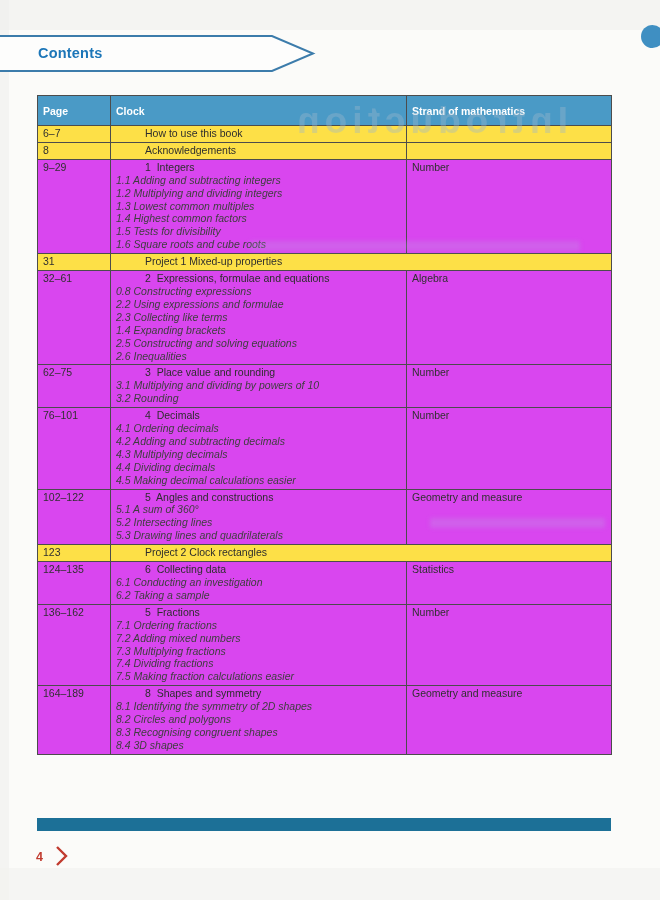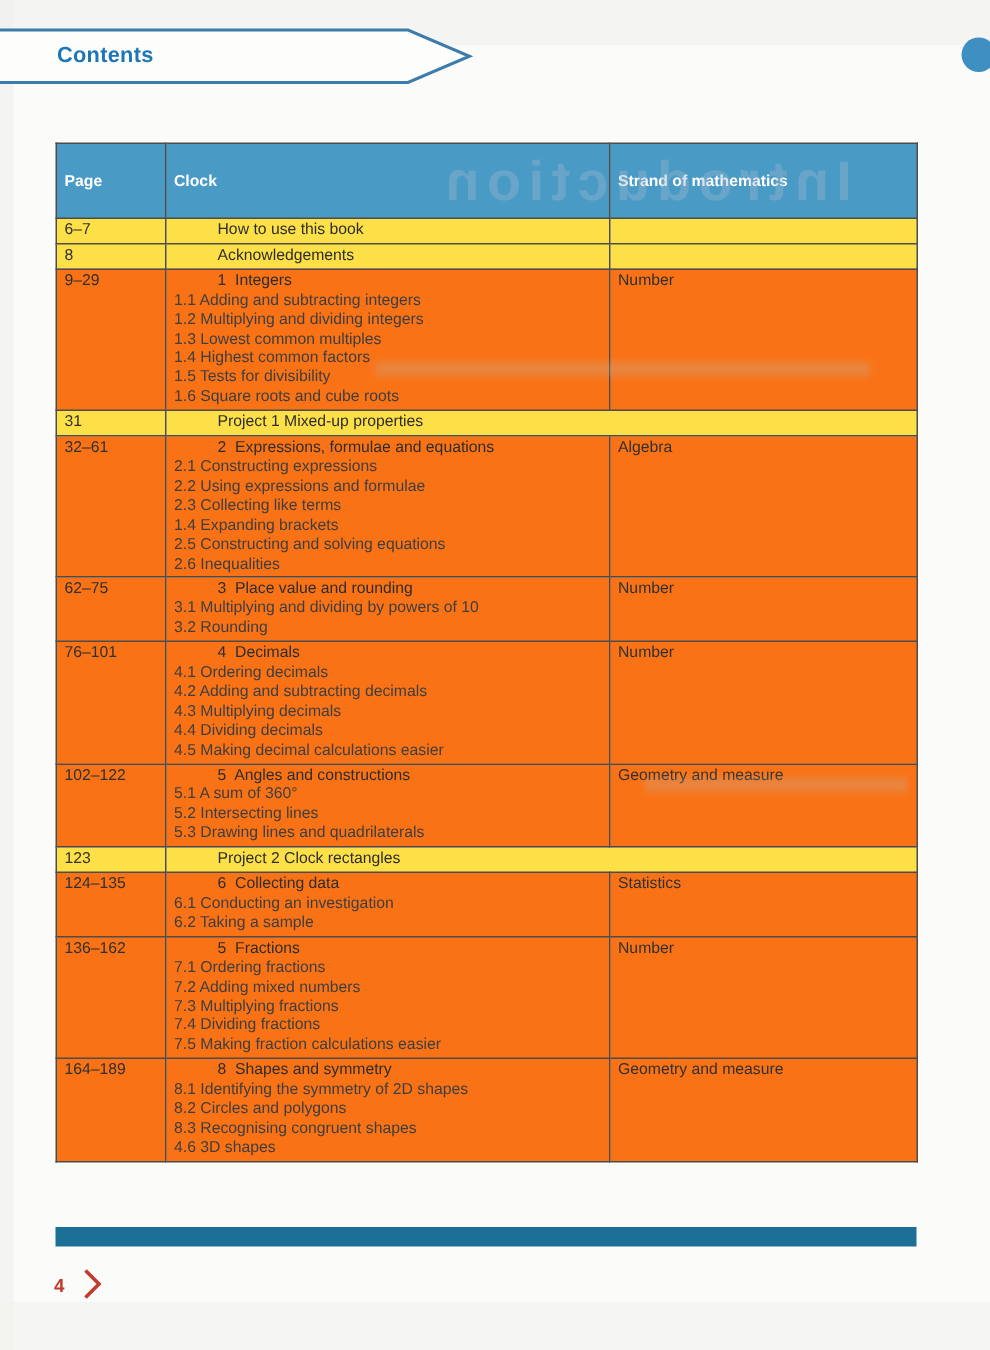--- a/index.html
+++ b/index.html
@@ -7,21 +7,21 @@
     position:relative; width:660px; height:900px; overflow:hidden;
     background:#fbfbf9;
     font-family:"Liberation Sans", sans-serif;
   }
   
   .scan-top{position:absolute;left:0;top:0;width:660px;height:30px;background:#efefec;opacity:.55;}
   .scan-left{position:absolute;left:0;top:0;width:9px;height:900px;background:#eeeeeb;opacity:.5;}
   .scan-bottom{position:absolute;left:0;top:868px;width:660px;height:32px;background:#f1f1ee;opacity:.6;}
 
   
-  .banner{position:absolute;left:0;top:17px;width:330px;height:42px;}
+  .banner{position:absolute;left:0;top:33px;width:330px;height:42px;}
   .banner svg{position:absolute;left:0;top:0;}
   .banner-title{
     position:absolute;left:38px;top:12px;
     font-size:14.5px;font-weight:bold;color:#1c76b8;letter-spacing:.2px;
   }
   .corner-dot{
     position:absolute;left:641px;top:25px;width:23px;height:23px;
     border-radius:50%;background:#3f8fc2;
   }
 
@@ -37,30 +37,30 @@
   .gb1{left:250px;top:241px;width:330px;height:10px;}
   .gb2{left:430px;top:518px;width:175px;height:10px;}
 
   
   table.toc{
     position:absolute;left:37px;top:95px;width:574px;
     border-collapse:collapse;table-layout:fixed;z-index:1;
   }
   table.toc th{
     background:#4a9ac6;color:#ffffff;font-size:10.5px;font-weight:bold;
-    text-align:left;padding:18px 5px;border:1px solid #4c4c4c;height:13px;
+    text-align:left;padding:8px 5px;border:1px solid #4c4c4c;height:13px;
   }
   table.toc td{
     border:1px solid #4c4c4c;vertical-align:top;
     padding:1px 5px 2px;font-size:10.5px;color:#303030;line-height:12.9px;
-    background:#f97316;
+    background:#d946ef;
   }
   tr.hl td{background:#fde047;}
   .unit-title{white-space:pre-wrap;color:#2d2d2d;padding-left:29px;}
-  .subsection{color:#3e3e3e;}
+  .subsection{font-style:italic;color:#3e3e3e;}
   .col-page-w{width:73px;} .col-unit-w{width:296px;} .col-strand-w{width:205px;}
 
   
   .bottom-bar{position:absolute;left:37px;top:818px;width:574px;height:13px;background:#1c7097;}
   .page-num{
     position:absolute;left:36px;top:850px;
     font-size:12.5px;font-weight:bold;color:#c13b2f;
   }
   .next-chevron{position:absolute;left:53px;top:845px;}
 </style>
@@ -130,21 +130,21 @@
         <tr class="hl">
           <td>31</td>
           <td colspan="2">
             <div class="unit-title">Project 1 Mixed-up properties</div>
           </td>
         </tr>
         <tr>
           <td>32–61</td>
           <td>
             <div class="unit-title">2  Expressions, formulae and equations</div>
-            <div class="subsection">2.1 Constructing expressions</div>
+            <div class="subsection">0.8 Constructing expressions</div>
             <div class="subsection">2.2 Using expressions and formulae</div>
             <div class="subsection">2.3 Collecting like terms</div>
             <div class="subsection">1.4 Expanding brackets</div>
             <div class="subsection">2.5 Constructing and solving equations</div>
             <div class="subsection">2.6 Inequalities</div>
           </td>
           <td>Algebra</td>
         </tr>
         <tr>
           <td>62–75</td>
@@ -204,21 +204,21 @@
           </td>
           <td>Number</td>
         </tr>
         <tr>
           <td>164–189</td>
           <td>
             <div class="unit-title">8  Shapes and symmetry</div>
             <div class="subsection">8.1 Identifying the symmetry of 2D shapes</div>
             <div class="subsection">8.2 Circles and polygons</div>
             <div class="subsection">8.3 Recognising congruent shapes</div>
-            <div class="subsection">4.6 3D shapes</div>
+            <div class="subsection">8.4 3D shapes</div>
           </td>
           <td>Geometry and measure</td>
         </tr>
       </tbody>
   </table>
 
   <div class="bottom-bar"></div>
 
   <span class="page-num">4</span>
   <svg class="next-chevron" width="16" height="22">

